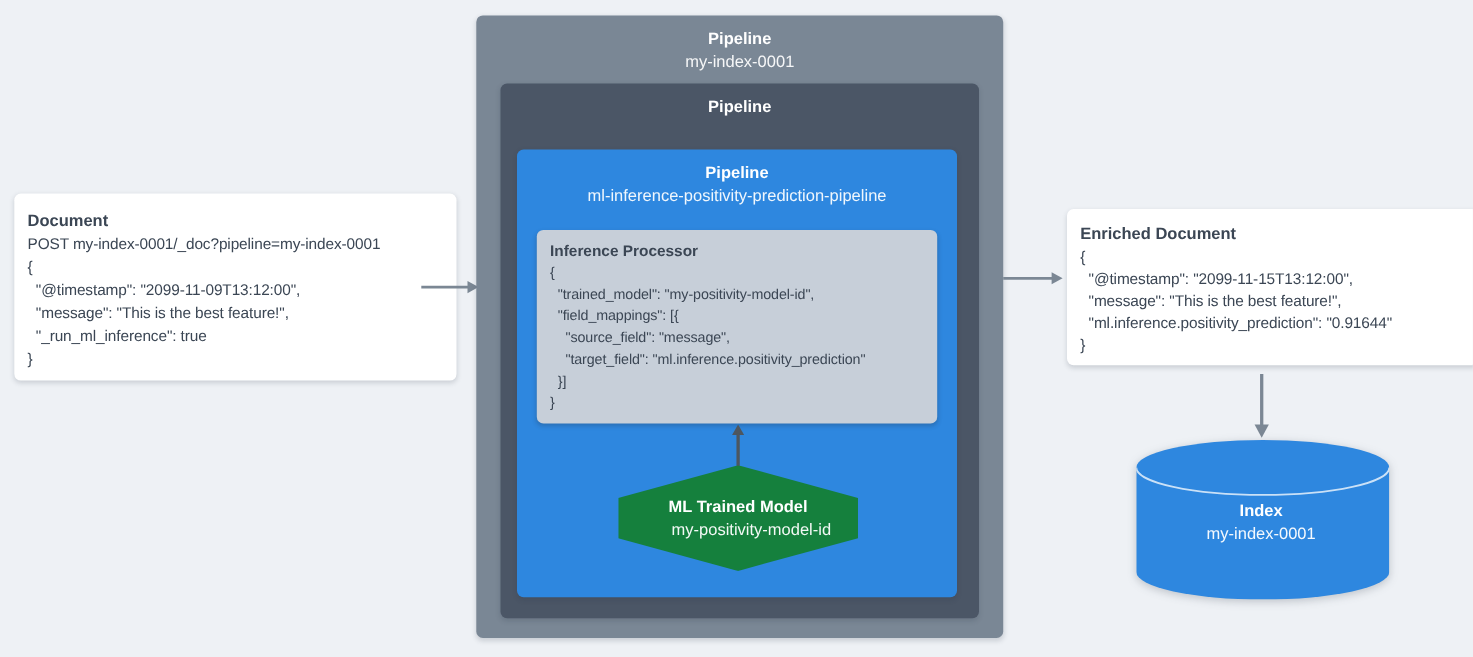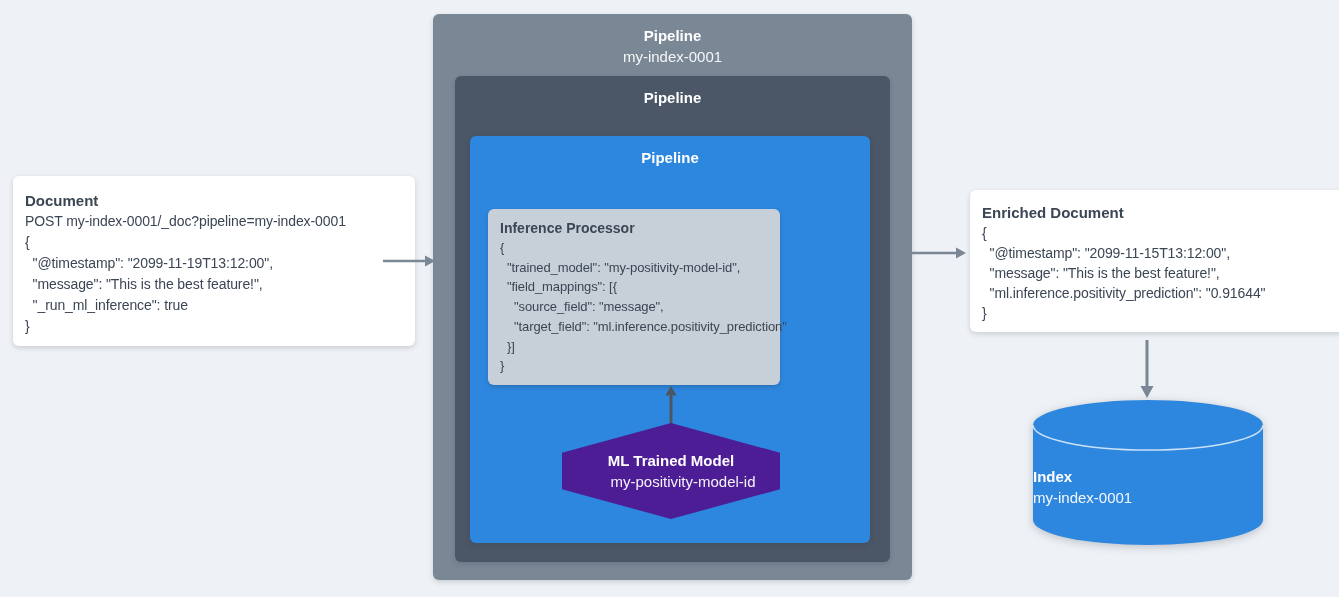--- a/index.html
+++ b/index.html
@@ -43,63 +43,63 @@
     text-align:center;
     color:#ffffff;
   }
   .pipe-label .t{font-weight:bold;font-size:15px;line-height:20px;}
   .pipe-label .n{font-size:15px;line-height:21px;color:rgba(255,255,255,.93);}
   .pipeline-outer{left:433px;top:14px;width:479px;height:566px;background:#7a8795;}
   .pipeline-mid{left:22px;top:62px;width:435px;height:486px;background:#4b5666;}
   .pipeline-inner{left:15px;top:60px;width:400px;height:407px;background:#2e87df;}
   
   .processor{
-    left:18px;top:73px;width:292px;height:176px;
+    left:18px;top:73px;width:364px;height:176px;
     background:#c7cfd9;
     color:#3b4654;
     padding:9px 12px;
     box-shadow:0 2px 4px rgba(30,45,60,.25);
   }
   .processor .card-title{font-weight:bold;font-size:14px;line-height:20px;}
   .processor .code{font-size:13px;line-height:19.7px;white-space:pre;letter-spacing:-0.1px;}
   
   .hexagon{
     position:absolute;
     left:562px;top:423px;width:218px;height:96px;
-    background:#4c1d95;
+    background:#15803d;
     clip-path:polygon(50% 0,100% 31%,100% 69%,50% 100%,0 69%,0 31%);
     display:flex;flex-direction:column;align-items:center;justify-content:center;
     color:#fff;text-align:center;
   }
   .hexagon .t{font-weight:bold;font-size:15px;line-height:21px;}
   .hexagon .n{font-size:15px;line-height:22px;color:rgba(255,255,255,.95);margin-left:24px;}
   
   .cylinder{
     position:absolute;
     left:1033px;top:400px;width:230px;height:145px;
     filter:drop-shadow(0 2px 4px rgba(40,52,66,.25));
   }
   .cylinder .cyl-text{
     position:absolute;left:0;right:3px;top:54px;
-    text-align:left;color:#fff;margin-top:12px;
+    text-align:center;color:#fff;
   }
   .cylinder .t{font-weight:bold;font-size:15px;line-height:21px;}
   .cylinder .n{font-size:15px;line-height:22px;color:rgba(255,255,255,.95);}
   .arrow{position:absolute;}
 </style>
 </head>
 <body>
 
 <div class="stage">
 
   <div class="box card" style="left:13px;top:176px;width:402px;height:170px;">
     <div class="card-title">Document</div>
     <div class="code">POST my-index-0001/_doc?pipeline=my-index-0001
 {
-  "@timestamp": "2099-11-19T13:12:00",
+  "@timestamp": "2099-11-09T13:12:00",
   "message": "This is the best feature!",
   "_run_ml_inference": true
 }</div>
   </div>
 
   <svg class="arrow" style="left:382px;top:254px;" width="54" height="14">
     <line x1="1" y1="7" x2="44" y2="7" stroke="#7b8794" stroke-width="2.5"></line>
     <polygon points="43,1.5 53,7 43,12.5" fill="#7b8794"></polygon>
   </svg>
 
@@ -110,20 +110,21 @@
     </div>
 
     <div class="box pipeline-mid">
       <div class="pipe-label">
         <div class="t">Pipeline</div>
       </div>
 
       <div class="box pipeline-inner">
         <div class="pipe-label">
           <div class="t">Pipeline</div>
+          <div class="n">ml-inference-positivity-prediction-pipeline</div>
         </div>
 
         <div class="box processor">
           <div class="card-title">Inference Processor</div>
           <div class="code">{
   "trained_model": "my-positivity-model-id",
   "field_mappings": [{
     "source_field": "message",
     "target_field": "ml.inference.positivity_prediction"
   }]

